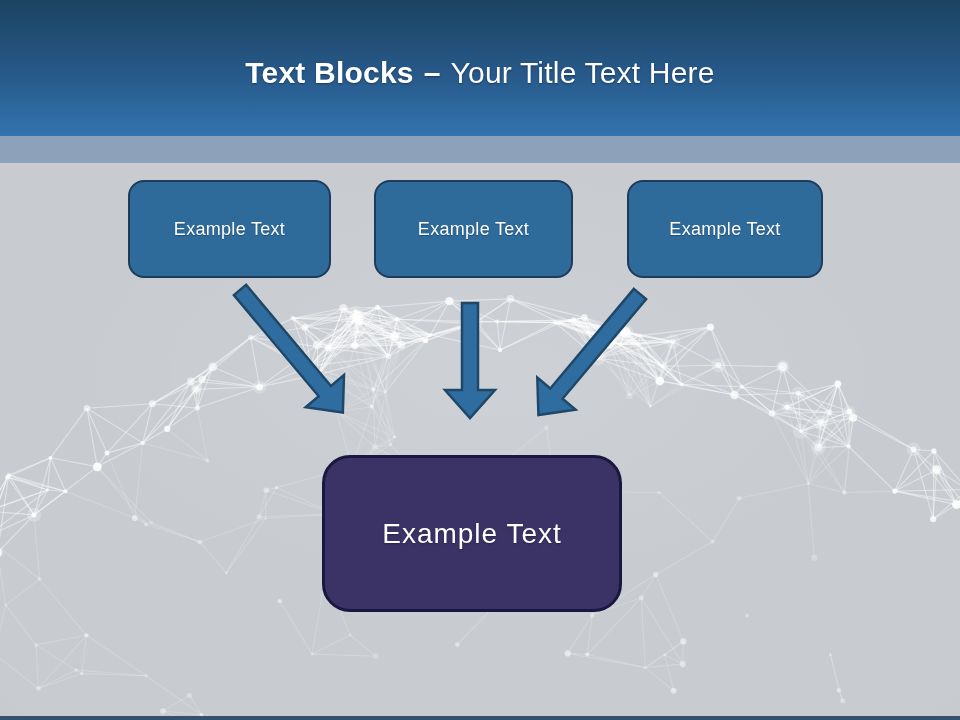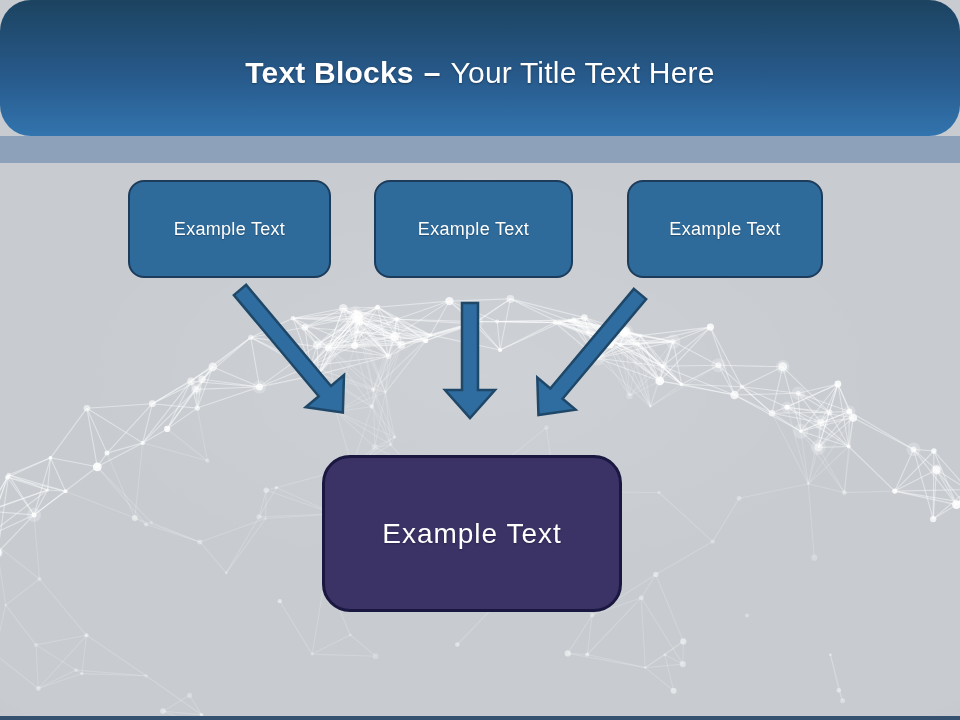--- a/index.html
+++ b/index.html
@@ -5,21 +5,21 @@
   html,body{margin:0;padding:0;background:#222;}
   .slide{
     position:relative;width:960px;height:720px;overflow:hidden;
     font-family:"Liberation Sans",sans-serif;
     background:var(--canvas-bg,#C8CCD1);
   }
   
   .header{
     position:absolute;left:0;top:0;width:960px;height:136px;z-index:5;
     background:linear-gradient(180deg,var(--header-top,#1C4360) 0%,#27598A 55%,var(--header-bottom,#3274AE) 100%);
-    display:flex;align-items:center;justify-content:center;border-radius:31px;
+    display:flex;align-items:center;justify-content:center;
   }
   .title{
     margin:0;padding-top:10px;font-size:30px;font-weight:400;
     color:var(--title-text,#fff);letter-spacing:.2px;
     text-shadow:0 1px 2px rgba(0,0,0,.35);white-space:nowrap;
   }
   .t-bold{font-weight:700;}
   .t-sep{font-weight:700;margin:0 10px;}
   .band{
     position:absolute;left:0;top:136px;width:960px;height:27px;z-index:5;

